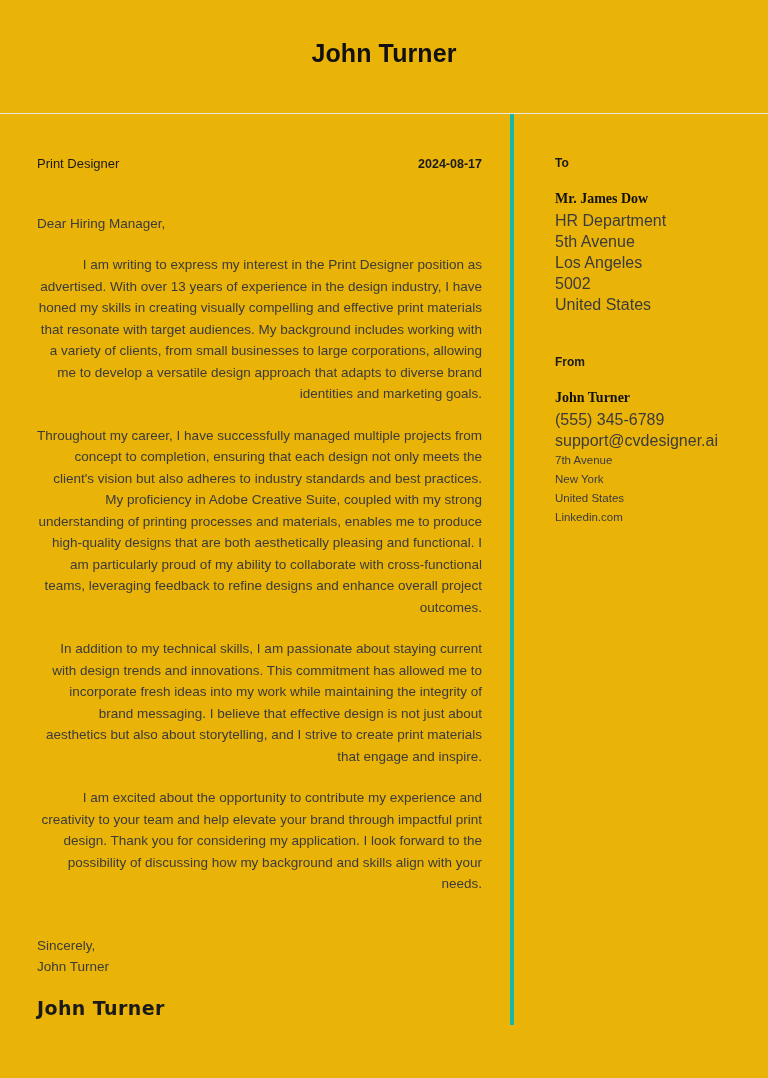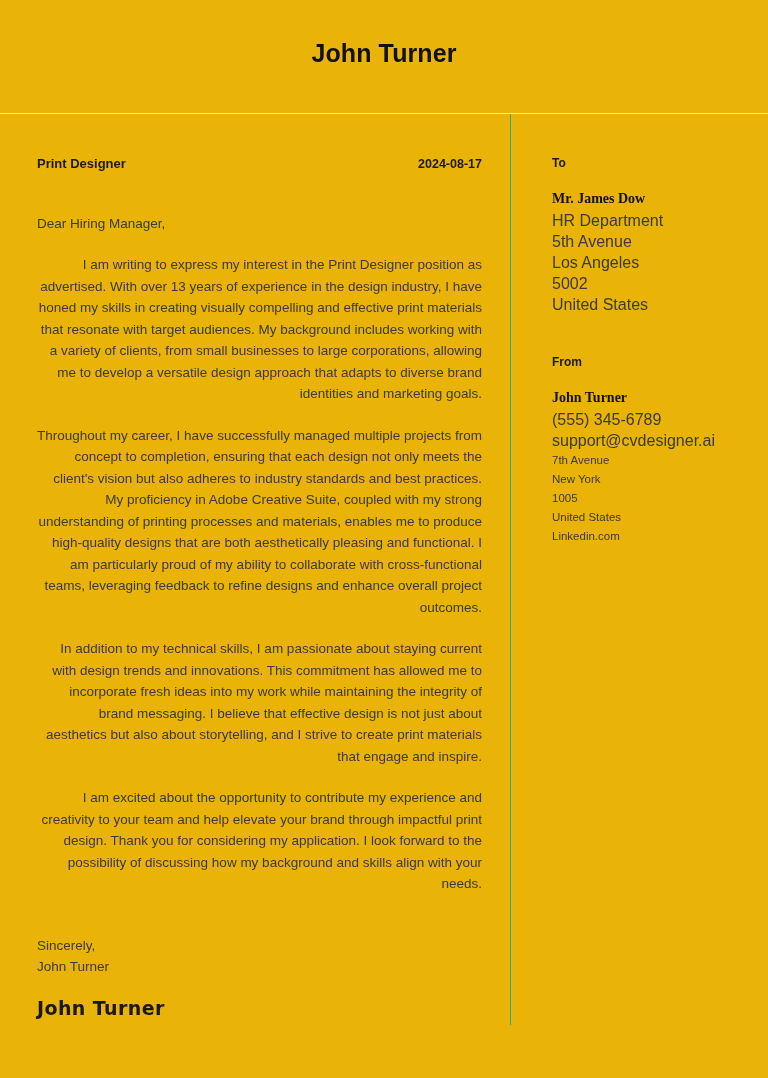--- a/index.html
+++ b/index.html
@@ -54,34 +54,34 @@
     width: 510px;
     box-sizing: border-box;
     padding: 42px 28px 0 37px;
     position: relative;
   }
 
   .side-col {
     width: 258px;
     box-sizing: border-box;
     padding: 42px 20px 0 41px;
-    border-left: 1px solid #14b8a6;
+    border-left: 4px solid #14b8a6;
     min-height: 911px;
   }
 
   
   .letter-meta {
     display: flex;
     justify-content: space-between;
     align-items: baseline;
     margin-bottom: 42px;
   }
   .letter-position {
     font-size: 13px;
-    font-weight: bold;
+    font-weight: normal;
     color: #1a1a1a;
   }
   .letter-date {
     font-size: 12.5px;
     font-weight: bold;
     color: #1a1a1a;
   }
 
   .salutation {
     font-size: 13.5px;
@@ -195,20 +195,19 @@
 
       <div class="side-gap"></div>
 
       <div class="side-label">From</div>
       <div class="side-block">
         <div class="side-name">John Turner</div>
         <div class="side-line">(555) 345-6789</div>
         <div class="side-line">support@cvdesigner.ai</div>
         <div class="side-line small">7th Avenue</div>
         <div class="side-line small">New York</div>
-        <div class="side-line small">1005</div>
         <div class="side-line small">United States</div>
         <div class="side-line small">Linkedin.com</div>
       </div>
 
     </div>
   </div>
 </div>
 
 </body></html>

